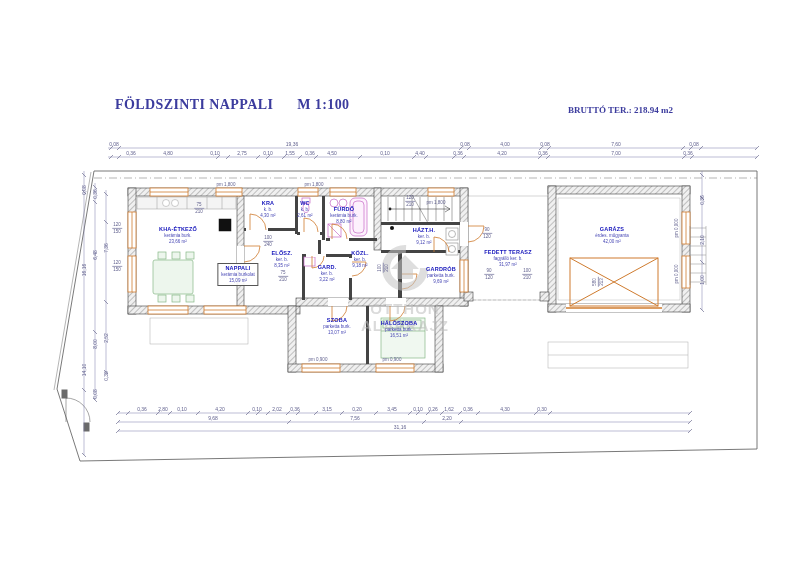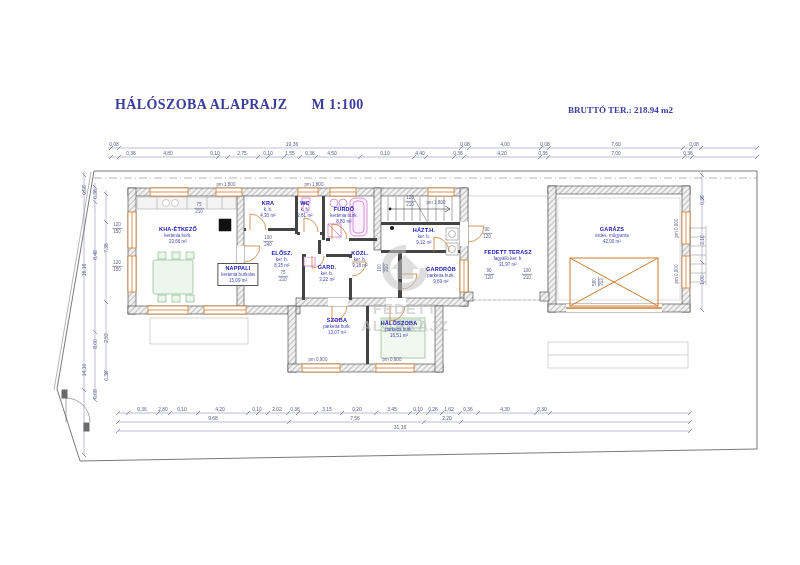--- a/index.html
+++ b/index.html
@@ -250,26 +250,26 @@
       M104,192l4,4M104,220l4,4M104,300l4,4M104,370l4,4
       M700,173l4,4M700,196l4,4M700,260l4,4M700,308l4,4"></path>
   </g>
 </svg>
 
 <div class="wm">
   <svg width="50" height="54" viewBox="0 0 50 54">
     <circle cx="25" cy="26" r="19" fill="none" stroke="#c4c4c4" stroke-width="8" stroke-dasharray="90 30"></circle>
     <polygon points="25,13 39,27 33,27 33,37 17,37 17,27 11,27" fill="#c4c4c4"></polygon>
   </svg>
-  <span class="wline">FEDETT</span>
+  <span class="wline">OTTHON</span>
   <span class="wline">ALAPRAJZ</span>
 </div>
 
 <div class="title">
-  <span>HÁLÓSZOBA ALAPRAJZ</span><span class="scale">M 1:100</span>
+  <span>FÖLDSZINTI NAPPALI</span><span class="scale">M 1:100</span>
 </div>
 <div class="gross">BRUTTÓ TER.: 218.94 m2</div>
 
 <div class="rm" style="left:178px;top:226px">
   <span class="n">KHA-ÉTKEZŐ</span>
   <span class="f">kerámia burk.</span>
   <span class="a">23,66 m²</span>
 </div>
 <div class="rm boxed" style="left:238px;top:263px">
   <span class="n">NAPPALI</span>

